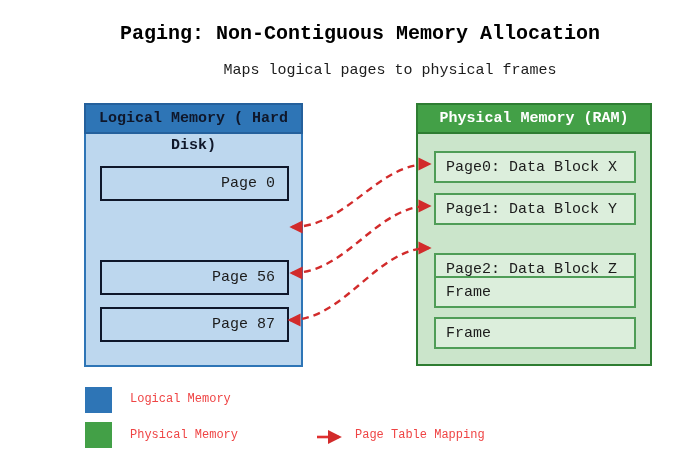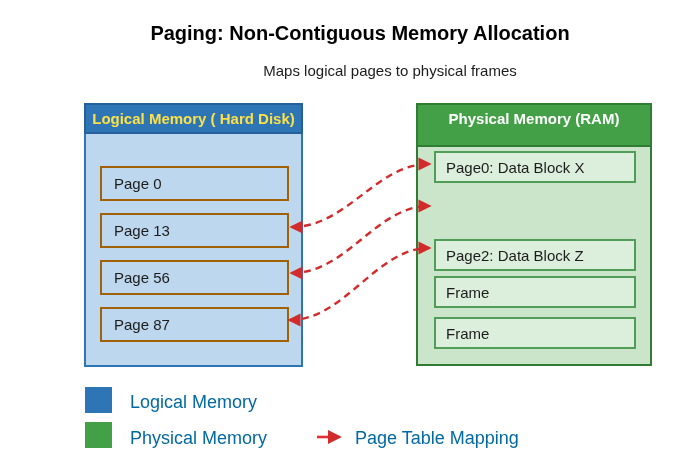--- a/index.html
+++ b/index.html
@@ -1,102 +1,99 @@
 <!DOCTYPE html>
 <html><head>
 <meta charset="utf-8">
 <style>
   html,body{margin:0;padding:0;background:#fff;}
   .stage{
     position:relative;width:700px;height:466px;background:#ffffff;overflow:hidden;
-    font-family:Liberation Sans, sans-serif;color:#1c1c1c;
+    font-family:Liberation Mono, monospace;color:#1c1c1c;
   }
   .title{
     position:absolute;left:10px;top:22px;width:700px;text-align:center;
     font-size:20px;font-weight:bold;color:#000;
   }
   .subtitle{
     position:absolute;left:40px;top:62px;width:700px;text-align:center;
     font-size:15px;color:#1c1c1c;
   }
   
   .box{position:absolute;box-sizing:border-box;}
   .logical-box{
     left:84px;top:103px;width:219px;height:264px;
     background:#bdd7ee;border:2px solid #2e75b6;
   }
   .logical-header{
     position:absolute;left:-2px;top:-2px;width:219px;height:31px;box-sizing:border-box;
     background:#2e75b6;border:2px solid #24609c;
-    color:#fde047;font-weight:bold;font-size:15px;text-align:center;line-height:27px;
+    color:#0f172a;font-weight:bold;font-size:15px;text-align:center;line-height:27px;
   }
   .lrow{
     position:absolute;left:14px;width:189px;height:35px;box-sizing:border-box;
-    background:#bdd7ee;border:2px solid #a16207;
-    display:flex;align-items:center;justify-content:flex-start;
+    background:#bdd7ee;border:2px solid #0f172a;
+    display:flex;align-items:center;justify-content:flex-end;
     font-size:15px;padding:0 12px;
   }
   
   .physical-box{
     left:416px;top:103px;width:236px;height:263px;
     background:#cbe5cb;border:2px solid #2e7d32;
   }
   .physical-header{
-    position:absolute;left:-2px;top:-2px;width:236px;height:44px;box-sizing:border-box;
+    position:absolute;left:-2px;top:-2px;width:236px;height:31px;box-sizing:border-box;
     background:#43a047;border:2px solid #2e7d32;
     color:#fff;font-weight:bold;font-size:15px;text-align:center;line-height:27px;
   }
   .prow{
     position:absolute;left:16px;width:202px;height:32px;box-sizing:border-box;
     background:#dceedc;border:2px solid #4f9d57;
     display:flex;align-items:center;font-size:15px;padding:10px 10px;
   }
   
   .arrows{position:absolute;left:0;top:0;width:700px;height:466px;pointer-events:none;}
   
   .swatch{position:absolute;width:27px;height:26px;}
   .swatch-blue{left:85px;top:387px;background:#2e75b6;}
   .swatch-green{left:85px;top:422px;background:#43a047;}
-  .legend-label{position:absolute;font-size:18px;color:#0369a1;}
+  .legend-label{position:absolute;font-size:12px;color:#ef4444;}
   .legend-logical{left:130px;top:392px;}
   .legend-physical{left:130px;top:428px;}
   .legend-mapping{left:355px;top:428px;}
 </style>
 </head>
 <body>
 
 <div class="stage">
 
   <div class="title">Paging: Non-Contiguous Memory Allocation</div>
   <div class="subtitle">Maps logical pages to physical frames</div>
 
   <div class="box logical-box">
     <div class="logical-header">Logical Memory ( Hard Disk)</div>
     <div class="lrow" style="top:61px">
       <span>Page 0</span>
       <span></span>
     </div>
-    <div class="lrow" style="top:108px">
-      <span>Page 1</span>
-      <span>3</span>
-    </div>
     <div class="lrow" style="top:155px">
       <span>Page 5</span>
       <span>6</span>
     </div>
     <div class="lrow" style="top:202px">
       <span>Page 8</span>
       <span>7</span>
     </div>
   </div>
 
   <div class="box physical-box">
     <div class="physical-header">Physical Memory (RAM)</div>
     <div class="prow" style="top:46px">Page0: Data Block X</div>
-    <div class="prow" style="top:134px">Page2: Data Block Z</div>
+    <div class="prow" style="top:88px">Page1: Data Block Y</div>
+    <div class="prow" style="top:148px">Page2: Data Block Z</div>
     <div class="prow" style="top:171px">Frame</div>
     <div class="prow" style="top:212px">Frame</div>
   </div>
 
   <svg class="arrows" viewBox="0 0 700 466" xmlns="http://www.w3.org/2000/svg">
     <defs>
       <marker id="ah-end" viewBox="0 0 10 10" refX="8" refY="5" markerWidth="5.5" markerHeight="5.5" orient="auto">
         <path d="M0,0 L10,5 L0,10 z" fill="#d22b2b"></path>
       </marker>
       <marker id="ah-start" viewBox="0 0 10 10" refX="8" refY="5" markerWidth="5.5" markerHeight="5.5" orient="auto-start-reverse">

